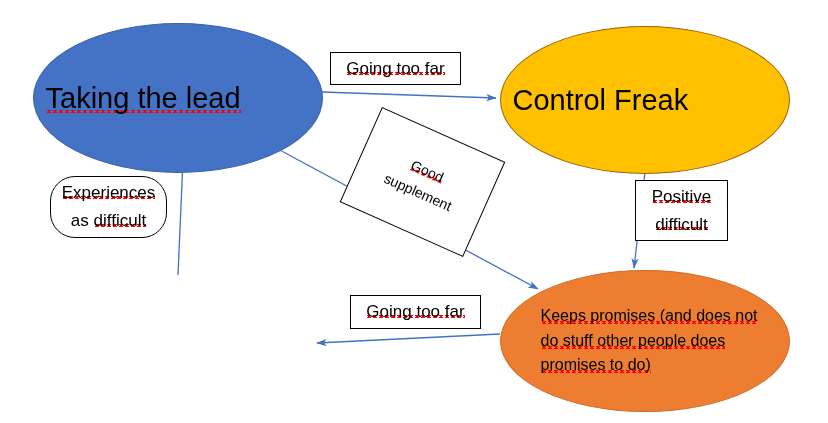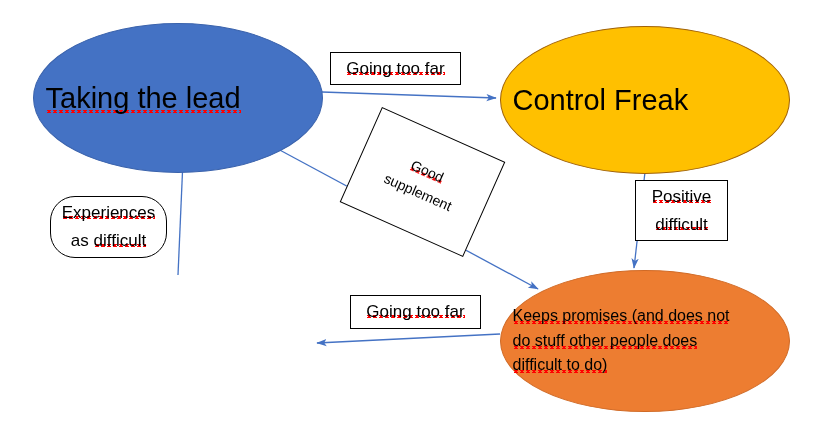--- a/index.html
+++ b/index.html
@@ -75,42 +75,42 @@
   .sp {
     position: relative;
     display: inline-block;
     background-repeat: repeat-x;
     background-position: left 0.99em;
     background-size: 6px 3px;
     background-image:
       linear-gradient(45deg, transparent 40%, #FF0000 40%, #FF0000 60%, transparent 60%),
       linear-gradient(-45deg, transparent 40%, #FF0000 40%, #FF0000 60%, transparent 60%);
   }
-  .node-keeps-promises .sp { background-position: left 1.06em; }
+  .node-keeps-promises .sp { background-position: left 1.06em; margin-left: 28px; }
 
   .edge-label {
     position: absolute;
     z-index: 3;
     background: #ffffff;
     border: 1px solid #000000;
     box-sizing: border-box;
     color: #000000;
     font-size: 17px;
     line-height: 1.62;
     text-align: center;
     display: flex;
     align-items: center;
     justify-content: center;
     white-space: pre-line;
   }
 
   .lbl-going-too-far-top    { left: 330px; top: 52px;  width: 131px; height: 33px; }
   .lbl-going-too-far-bottom { left: 350px; top: 295px; width: 131px; height: 34px; }
   .lbl-positive-opposite    { left: 635px; top: 180px; width: 93px;  height: 61px; }
-  .lbl-experiences          { left: 50px;  top: 196px; width: 117px; height: 62px; border-radius: 25px; }
+  .lbl-experiences          { left: 50px;  top: 176px; width: 117px; height: 62px; border-radius: 25px; }
 
   .lbl-good-supplement {
     left: 355px; top: 130px;
     width: 135px; height: 104px;
     transform: rotate(24deg);
     font-size: 14px;
   }
 </style>
 </head>
 <body>
@@ -138,21 +138,21 @@
   <div class="node node-taking-the-lead">
     <span class="label"><span class="sp">Taking the lead</span></span>
   </div>
 
   <div class="node node-control-freak">
     <span class="label">Control Freak</span>
   </div>
 
 
   <div class="node node-keeps-promises">
-    <span class="label"><span class="sp">Keeps promises (and does not</span><br><span class="sp">do stuff other people does</span><br><span class="sp">difficult to do)</span></span>
+    <span class="label"><span class="sp">Keeps promises (and does not</span><br><span class="sp">do stuff other people does</span><br><span class="sp">promises to do)</span></span>
   </div>
 
   <div class="edge-label lbl-going-too-far-top">
     <span><span class="sp">Going too far</span></span>
   </div>
 
   <div class="edge-label lbl-positive-opposite">
     <span><span class="sp">Positive</span><br><span class="sp">difficult</span></span>
   </div>
 

